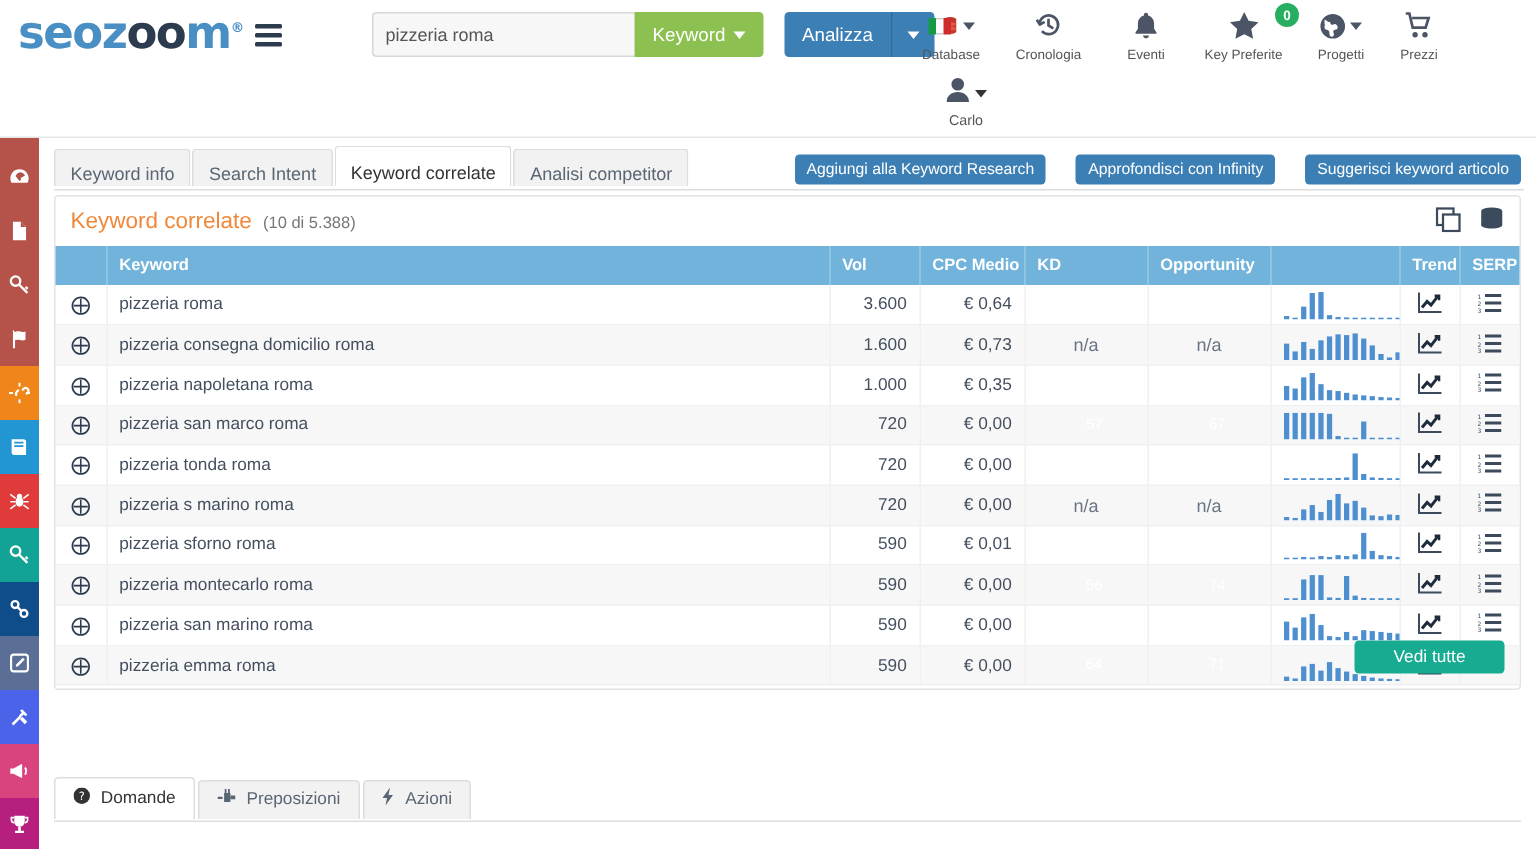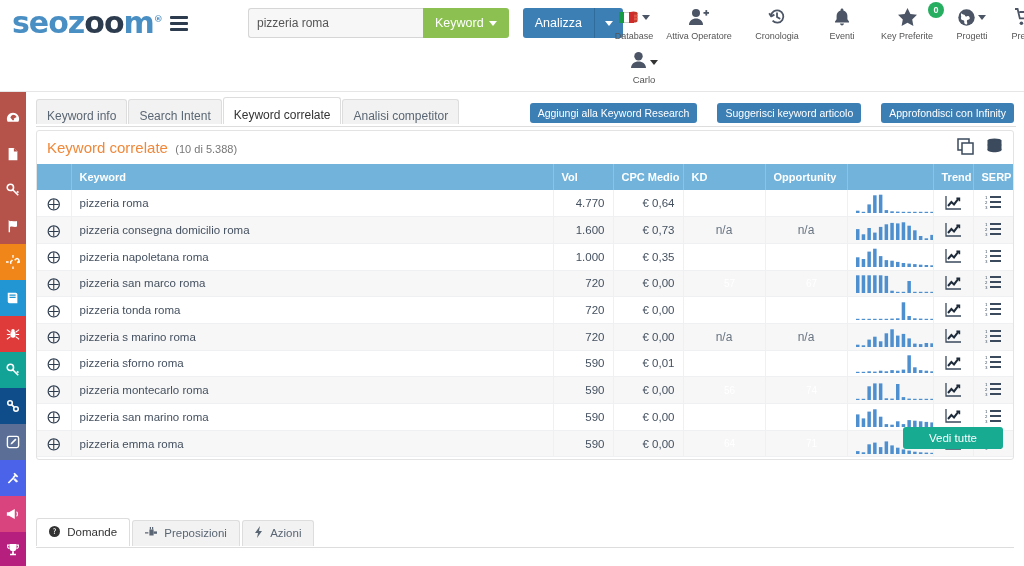--- a/index.html
+++ b/index.html
@@ -219,31 +219,20 @@
               <ellipse cx="5.5" cy="2" rx="4" ry="1.6" fill="#c0392b"></ellipse>
               <path d="M1.5 2v8c0 .9 1.8 1.6 4 1.6s4-.7 4-1.6V2" fill="#c0392b"></path>
               <ellipse cx="5.5" cy="5" rx="4" ry="1.4" fill="#e05545"></ellipse>
               <ellipse cx="5.5" cy="8" rx="4" ry="1.4" fill="#e05545"></ellipse>
             </svg>
           <span class="caret-dn" style="margin-left:3px"></span>
         </div>
         <div class="lbl">Database</div>
       </div>
 
-      <div class="navitem wide">
-        <div class="ico">
-          <svg width="20" height="18" viewBox="0 0 20 18" fill="#4b5565">
-              <circle cx="7" cy="5" r="4"></circle>
-              <path d="M0 17c0-4 3.2-6.5 7-6.5s7 2.5 7 6.5z"></path>
-              <rect x="14.5" y="4" width="5.5" height="1.8"></rect>
-              <rect x="16.4" y="2.1" width="1.8" height="5.5"></rect>
-            </svg>
-        </div>
-        <div class="lbl">Attiva Operatore</div>
-      </div>
 
       <div class="navitem wide">
         <div class="ico">
           <svg width="18" height="18" viewBox="0 0 18 18" fill="none" stroke="#4b5565" stroke-width="1.8">
               <path d="M3 8a6.2 6.2 0 1 1 1.6 4.7"></path>
               <path d="M9 5.2V9l2.6 1.6" stroke-linecap="round"></path>
               <path d="M1.2 5.2L3.2 8.4l3.2-1.8" stroke-linejoin="round"></path>
             </svg>
         </div>
         <div class="lbl">Cronologia</div>
@@ -391,22 +380,22 @@
   </div>
 
   <div class="content">
 
     <div class="tabrow">
       <span class="tab">Keyword info</span><span class="tab">Search Intent</span><span class="tab active">Keyword correlate</span><span class="tab">Analisi competitor</span>
       <div class="tabline"></div>
 
       <div class="actbtns">
         <button class="actbtn">Aggiungi alla Keyword Research</button>
+        <button class="actbtn">Approfondisci con Infinity</button>
         <button class="actbtn">Suggerisci keyword articolo</button>
-        <button class="actbtn">Approfondisci con Infinity</button>
       </div>
     </div>
 
     <div class="panel">
       <div class="panel-head">
         <span class="panel-title">Keyword correlate</span>
         <span class="panel-count">(10 di 5.388)</span>
         <div class="panel-head-ico">
           <span class="hico">
             <svg width="17" height="17" viewBox="0 0 17 17" fill="none" stroke="#3b4a5c" stroke-width="1.5">
@@ -447,21 +436,21 @@
             <th>Opportunity</th>
             <th></th>
             <th class="c">Trend</th>
             <th class="c">SERP</th>
           </tr>
         </thead>
         <tbody id="kwbody">
             <tr>
               <td class="ctr"><span class="plusico">⨁</span></td>
               <td>pizzeria roma</td>
-              <td class="num">4.770</td>
+              <td class="num">3.600</td>
               <td class="num">€ 0,64</td>
               <td class="ctr"><span class="bar-out"><span class="bar-in" style="width:70%;background:#9ed35c"></span><span class="bar-lbl">70</span></span></td>
               <td class="ctr"><span class="bar-out"><span class="bar-in" style="width:69%;background:#2fab52"></span><span class="bar-lbl">69</span></span></td>
               <td class="ctr">
                 <svg class="spark" width="80" height="20" viewBox="0 0 80 20">
                   <rect x="0.0" y="17.7" width="3.5" height="2.3" fill="#4e8fd0"></rect>
                   <rect x="5.7" y="18.8" width="3.5" height="1.2" fill="#4e8fd0"></rect>
                   <rect x="11.4" y="11.4" width="3.5" height="8.6" fill="#4e8fd0"></rect>
                   <rect x="17.1" y="2.3" width="3.5" height="17.7" fill="#4e8fd0"></rect>
                   <rect x="22.9" y="1.7" width="3.5" height="18.3" fill="#4e8fd0"></rect>

